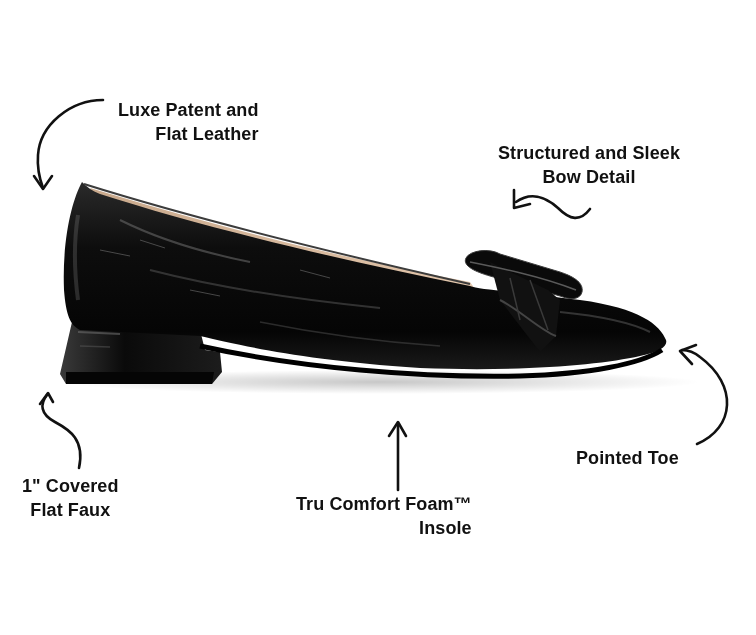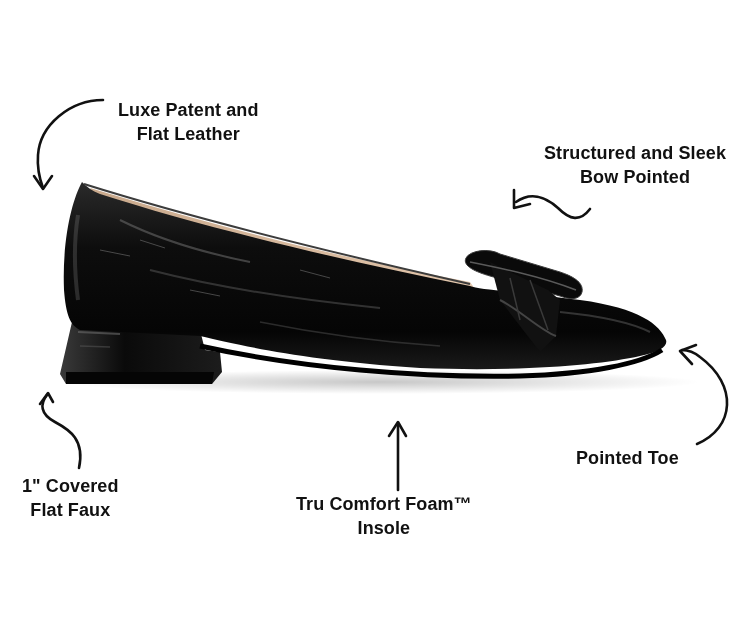--- a/index.html
+++ b/index.html
@@ -106,37 +106,37 @@
         <path d="M40 404 L 48 393 L 53 402"></path>
       </g>
 
       <g>
         <path d="M398 490 L 398 424"></path>
         <path d="M389 436 L 398 422 L 406 436"></path>
       </g>
     </g>
   </svg>
 
-  <div class="label" style="left:118px; top:98px;">
+  <div class="label" style="left:118px; top:98px;text-align:right;">
     <span>Luxe Patent and</span>
     <span>Flat Leather</span>
   </div>
 
-  <div class="label" style="left:498px; top:141px;margin-left:46px;">
+  <div class="label" style="left:498px; top:141px;">
     <span>Structured and Sleek</span>
-    <span>Bow Pointed</span>
+    <span>Bow Detail</span>
   </div>
 
   <div class="label" style="left:576px; top:446px;text-align:right;">
     <span>Pointed Toe</span>
   </div>
 
   <div class="label" style="left:22px; top:474px;">
     <span>1" Covered</span>
     <span>Flat Faux</span>
   </div>
 
-  <div class="label" style="left:296px; top:492px;">
+  <div class="label" style="left:296px; top:492px;text-align:right;">
     <span>Tru Comfort Foam™</span>
     <span>Insole</span>
   </div>
 
 </div>
 
 </body></html>

